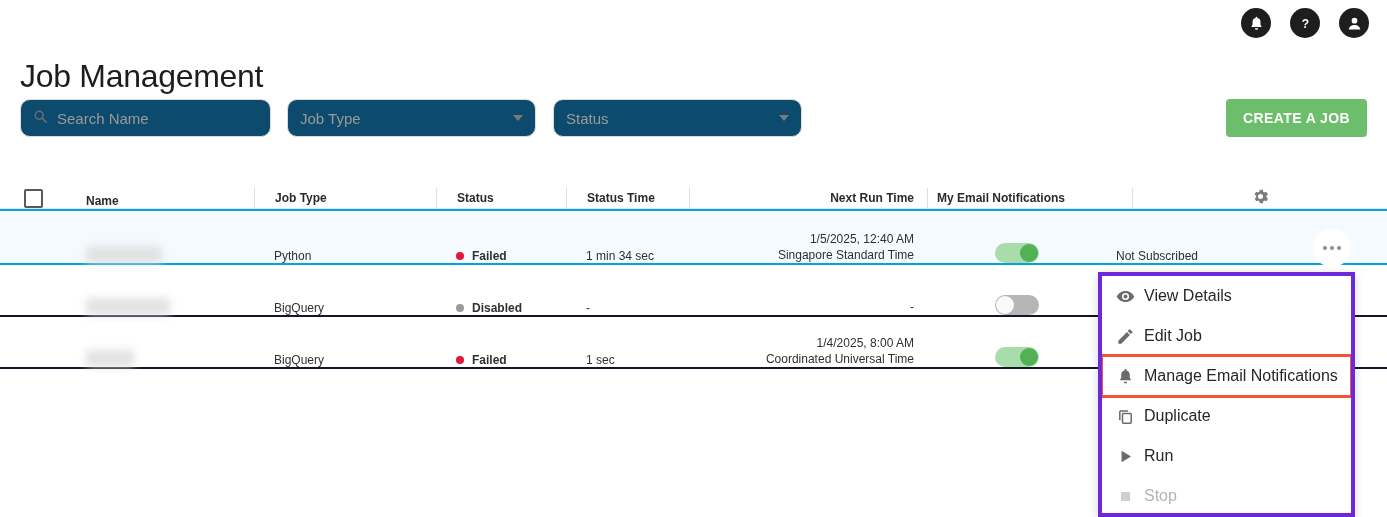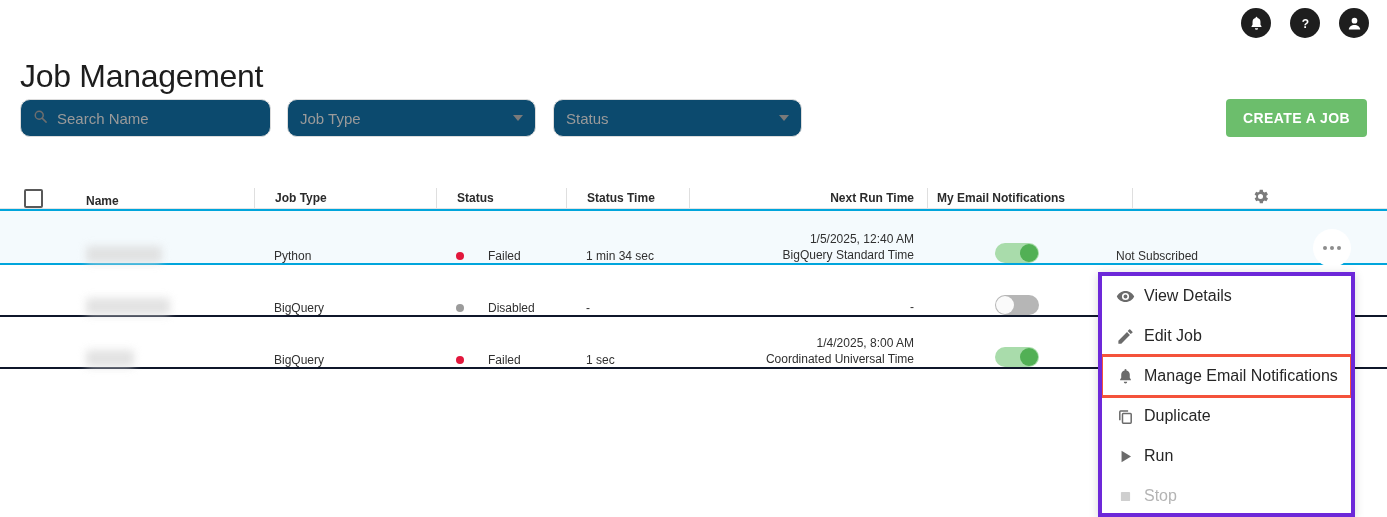--- a/index.html
+++ b/index.html
@@ -87,21 +87,21 @@
 
   .data-row { border-bottom: 2px solid #0f172a; color: #303030; }
   .data-row.selected {
     background: #f4fafd;
     border-top: 2px solid #00a5dc; border-bottom: 2px solid #00a5dc;
     height: 56px;
   }
 
   .blur-name { height: 17px; border-radius: 2px; background: #dddddd; filter: blur(4px); opacity: .85; }
 
-  .status-cell { display: flex; align-items: center; gap: 24px; }
+  .status-cell { display: flex; align-items: center; gap: 8px; font-weight: bold; }
   .dot { width: 8px; height: 8px; border-radius: 50%; display: inline-block; }
   .dot.failed { background: #e2173c; }
   .dot.disabled { background: #9b9b9b; }
 
   .next-time { line-height: 1.35; }
 
   .toggle { width: 44px; height: 20px; border-radius: 10px; position: relative; cursor: pointer; }
   .toggle .knob { position: absolute; top: 1px; width: 18px; height: 18px; border-radius: 50%; }
   .toggle.on { background: #a9dcab; }
   .toggle.on .knob { right: 1px; background: #52b055; }
@@ -216,21 +216,21 @@
     <div class="c-type">Python</div>
     <div class="c-status">
       <span class="status-cell">
         <span class="dot failed"></span>
         <span>Failed</span>
       </span>
     </div>
     <div class="c-elapsed">1 min 34 sec</div>
     <div class="c-next next-time">
       <div>1/5/2025, 12:40 AM</div>
-      <div>BigQuery Standard Time</div>
+      <div>Singapore Standard Time</div>
     </div>
     <div class="c-enable">
       <div class="toggle on">
           <span class="knob"></span>
         </div>
     </div>
     <div class="c-email">Not Subscribed</div>
     <div class="c-gear"></div>
   </div>
 

